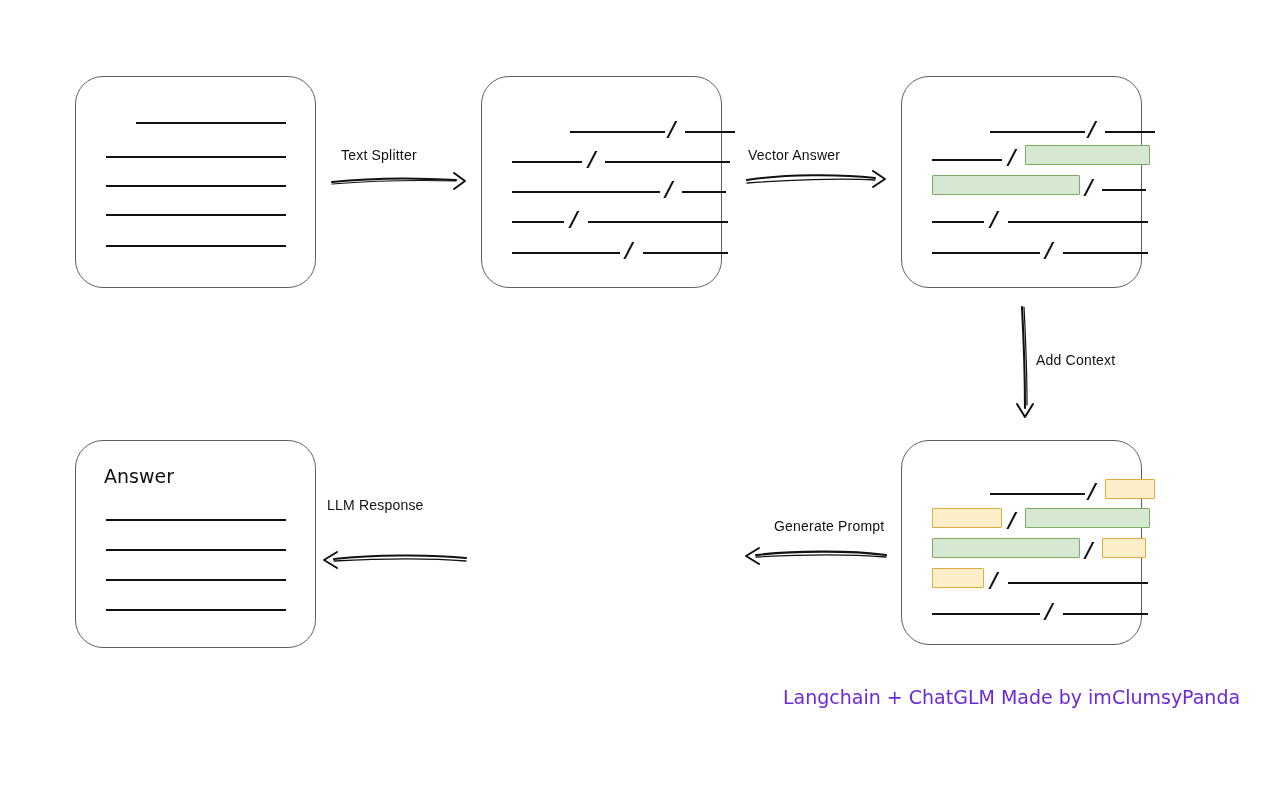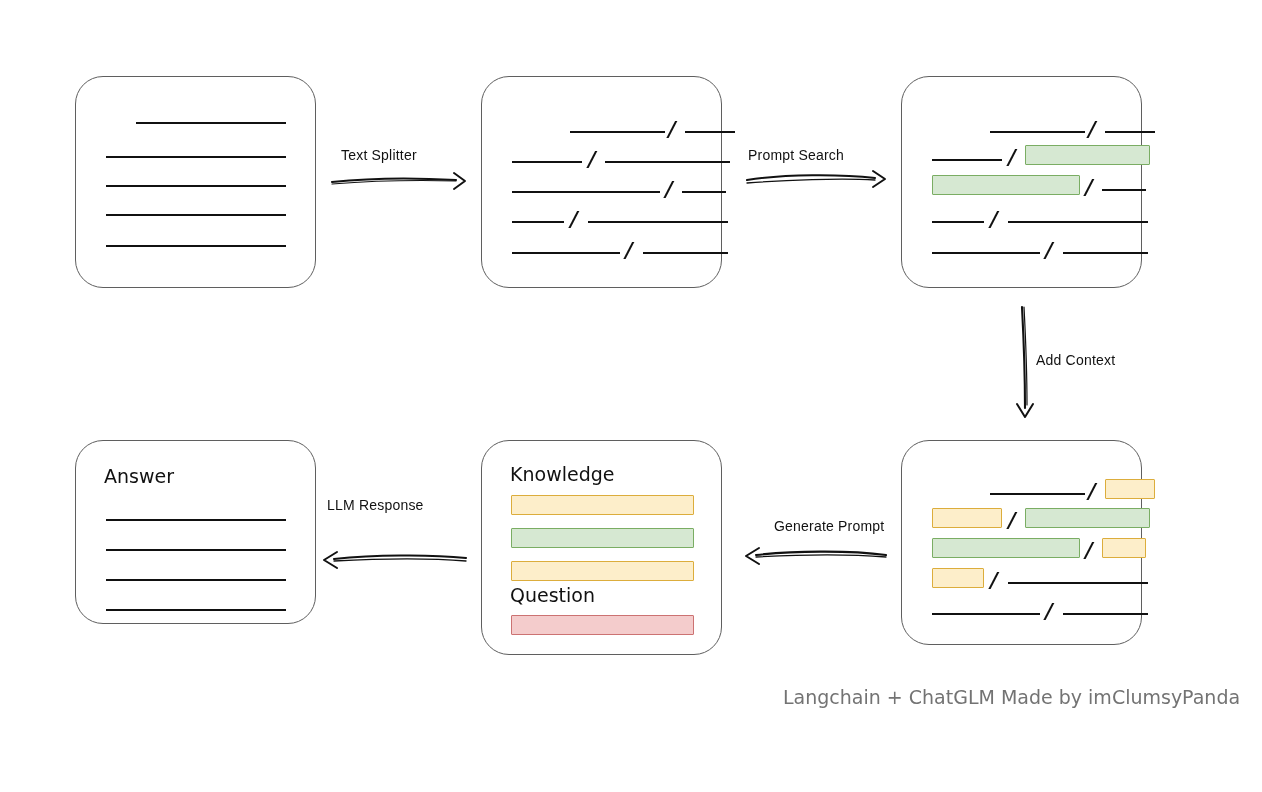--- a/index.html
+++ b/index.html
@@ -75,21 +75,21 @@
   }
   .cardtitle{
     position:absolute;
     color:#111111;
     font-size:19px;
     white-space:nowrap;
     font-family:"DejaVu Sans", sans-serif;
   }
   .footer{
     position:absolute;
-    color:#737373;
+    color:#6d28d9;
     font-size:19px;
     white-space:nowrap;
     font-family:"DejaVu Sans", sans-serif;
   }
   svg.arrow{position:absolute;overflow:visible;}
 </style>
 </head>
 <body>
 
 <div class="stage">
@@ -135,21 +135,21 @@
       <div class="seg" style="left:76px;width:140px;"></div>
     </div>
 
     <div class="row" style="left:30px;top:155px;width:200px;">
       <div class="seg" style="left:0px;width:108px;"></div>
       <div class="slash" style="left:113px;">/</div>
       <div class="seg" style="left:131px;width:85px;"></div>
     </div>
   </div>
 
-  <div class="label" style="left:748px;top:147px;">Prompt Search</div>
+  <div class="label" style="left:748px;top:147px;">Vector Answer</div>
   <svg class="arrow" style="left:745px;top:168px;" width="145" height="22" viewBox="0 0 145 22">
     <path d="M2,12 C40,6 95,6 130,10" fill="none" stroke="#111" stroke-width="2.1" stroke-linecap="round"></path>
     <path d="M2,15 C40,12 95,10 130,12" fill="none" stroke="#111" stroke-width="1.3" stroke-linecap="round"></path>
     <path d="M128,3 L140,11 L128,19" fill="none" stroke="#111" stroke-width="2" stroke-linejoin="round" stroke-linecap="round"></path>
   </svg>
 
   <div class="doc" style="left:901px;top:76px;width:241px;height:212px;">
     <div class="row" style="left:30px;top:34px;width:185px;">
       <div class="seg" style="left:58px;width:95px;"></div>
       <div class="slash" style="left:156px;">/</div>
@@ -212,37 +212,29 @@
     </div>
   </div>
 
   <div class="label" style="left:774px;top:518px;">Generate Prompt</div>
   <svg class="arrow" style="left:738px;top:545px;" width="150" height="22" viewBox="0 0 150 22">
     <path d="M148,10 C110,5 55,6 18,10" fill="none" stroke="#111" stroke-width="2.1" stroke-linecap="round"></path>
     <path d="M148,12 C110,9 55,10 18,12" fill="none" stroke="#111" stroke-width="1.3" stroke-linecap="round"></path>
     <path d="M21,3 L8,11 L21,19" fill="none" stroke="#111" stroke-width="2" stroke-linejoin="round" stroke-linecap="round"></path>
   </svg>
 
-  <div class="doc" style="left:481px;top:440px;width:241px;height:215px;">
-    <div class="cardtitle" style="left:28px;top:22px;">Knowledge</div>
-    <div class="bar yellow" style="left:29px;top:54px;width:183px;"></div>
-    <div class="bar green" style="left:29px;top:87px;width:183px;"></div>
-    <div class="bar yellow" style="left:29px;top:120px;width:183px;"></div>
-    <div class="cardtitle" style="left:28px;top:143px;">Question</div>
-    <div class="bar red" style="left:29px;top:174px;width:183px;"></div>
-  </div>
 
   <div class="label" style="left:327px;top:497px;">LLM Response</div>
   <svg class="arrow" style="left:318px;top:548px;" width="150" height="22" viewBox="0 0 150 22">
     <path d="M148,10 C110,6 55,7 16,11" fill="none" stroke="#111" stroke-width="2.1" stroke-linecap="round"></path>
     <path d="M148,13 C110,10 55,11 16,13" fill="none" stroke="#111" stroke-width="1.3" stroke-linecap="round"></path>
     <path d="M19,4 L6,12 L19,20" fill="none" stroke="#111" stroke-width="2" stroke-linejoin="round" stroke-linecap="round"></path>
   </svg>
 
-  <div class="doc" style="left:75px;top:440px;width:241px;height:184px;">
+  <div class="doc" style="left:75px;top:440px;width:241px;height:208px;">
     <div class="cardtitle" style="left:28px;top:24px;">Answer</div>
     <div class="rule" style="left:30px;top:78px;width:180px;"></div>
     <div class="rule" style="left:30px;top:108px;width:180px;"></div>
     <div class="rule" style="left:30px;top:138px;width:180px;"></div>
     <div class="rule" style="left:30px;top:168px;width:180px;"></div>
   </div>
 
   <div class="footer" style="left:783px;top:686px;">Langchain + ChatGLM Made by imClumsyPanda</div>
 
 </div>

